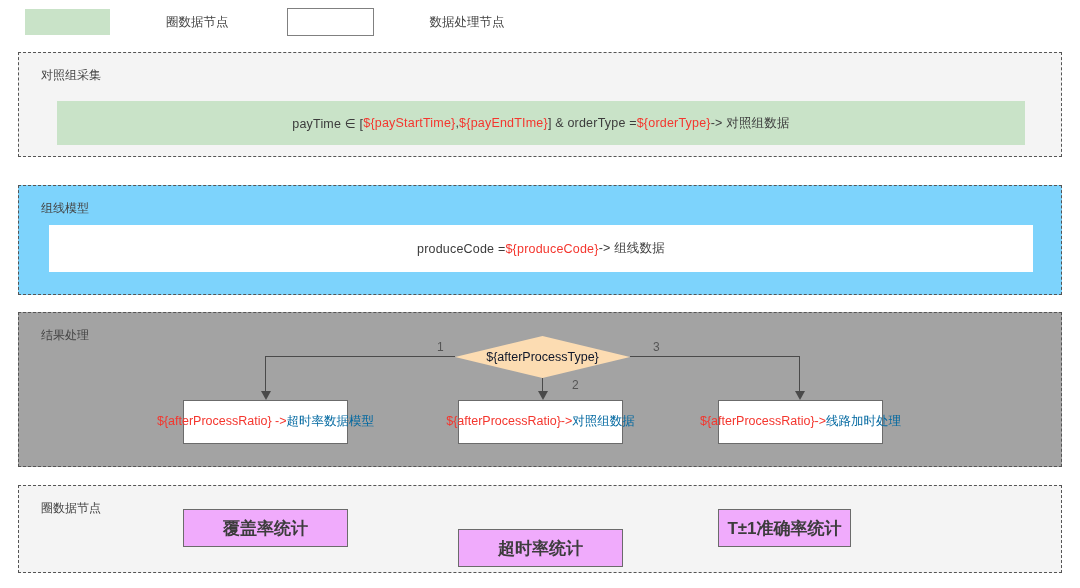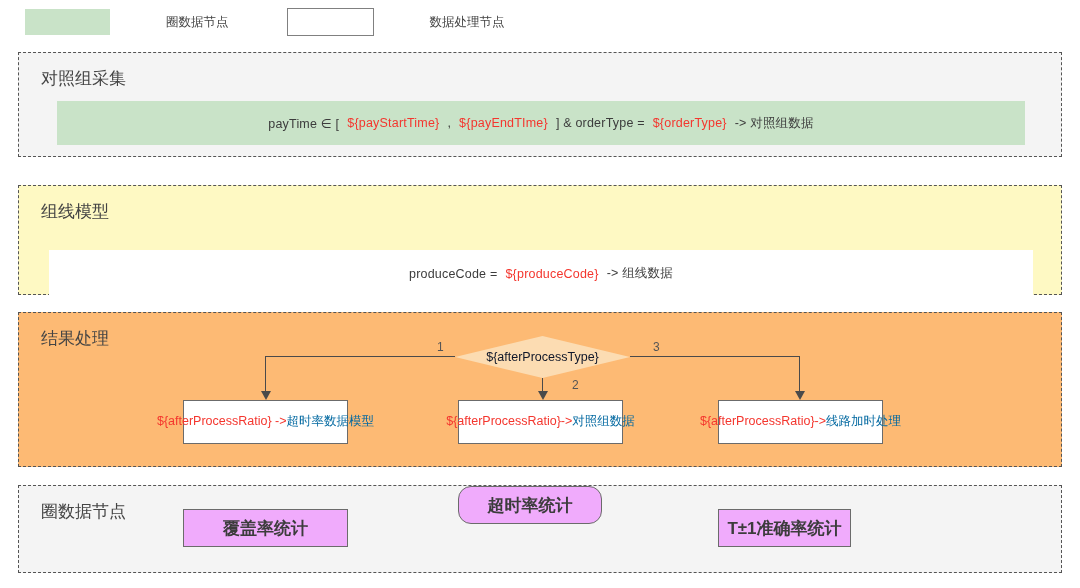--- a/index.html
+++ b/index.html
@@ -45,52 +45,51 @@
 
   
   .section {
     position: absolute;
     box-sizing: border-box;
     border: 1.4px dashed #555;
   }
   .section-title {
     position: absolute;
     left: 22px; top: 14px;
-    font-size: 17px;
+    font-size: 12px;
     color: #444;
     white-space: nowrap;
   }
 
   #section-control { left: 18px; top: 52px; width: 1044px; height: 105px;
                      background: #f4f4f4; }
   #section-line    { left: 18px; top: 185px; width: 1044px; height: 110px;
-                     background: #fef9c3; padding-left: 48px; }
+                     background: #7dd3fc; padding-left: 48px; }
   #section-result  { left: 18px; top: 312px; width: 1044px; height: 155px;
-                     background: #fdba74; }
+                     background: #a3a3a3; }
   #section-stats   { left: 18px; top: 485px; width: 1044px; height: 88px;
                      background: #f4f4f4; }
 
   
   .rule-bar {
     position: absolute;
     box-sizing: border-box;
     display: flex;
     align-items: center;
     justify-content: center;
     font-size: 12.5px;
     letter-spacing: .2px;
     white-space: nowrap;
-    gap: 8px;
   }
   #rule-control {
     left: 38px; top: 48px; width: 968px; height: 44px;
     background: #c9e3c8;
   }
   #rule-line {
-    left: 30px; top: 64px; width: 984px; height: 47px;
+    left: 30px; top: 39px; width: 984px; height: 47px;
     background: #ffffff;
     justify-content: center;
   }
   .var { color: #f4362e; }
 
   
   .proc-box {
     position: absolute;
     box-sizing: border-box;
     background: #ffffff;
@@ -168,21 +167,21 @@
     background: #f0abfc;
     border: 1.4px solid #6b6b6b;
     display: flex;
     align-items: center;
     justify-content: center;
     font-size: 17px;
     white-space: nowrap;
     font-weight: bold;
   }
   #stat-1 { left: 183px; top: 509px; width: 165px; height: 38px; }
-  #stat-2 { left: 458px; top: 486px; width: 144px; height: 38px; border-radius: 13px; }
+  #stat-2 { left: 458px; top: 529px; width: 165px; height: 38px; }
   #stat-3 { left: 718px; top: 509px; width: 133px; height: 38px; }
 </style>
 </head>
 <body>
 
 <div class="legend">
   <div class="legend-swatch-green"></div>
   <div class="legend-label">圈数据节点</div>
   <div class="legend-swatch-box"></div>
   <div class="legend-label">数据处理节点</div>

